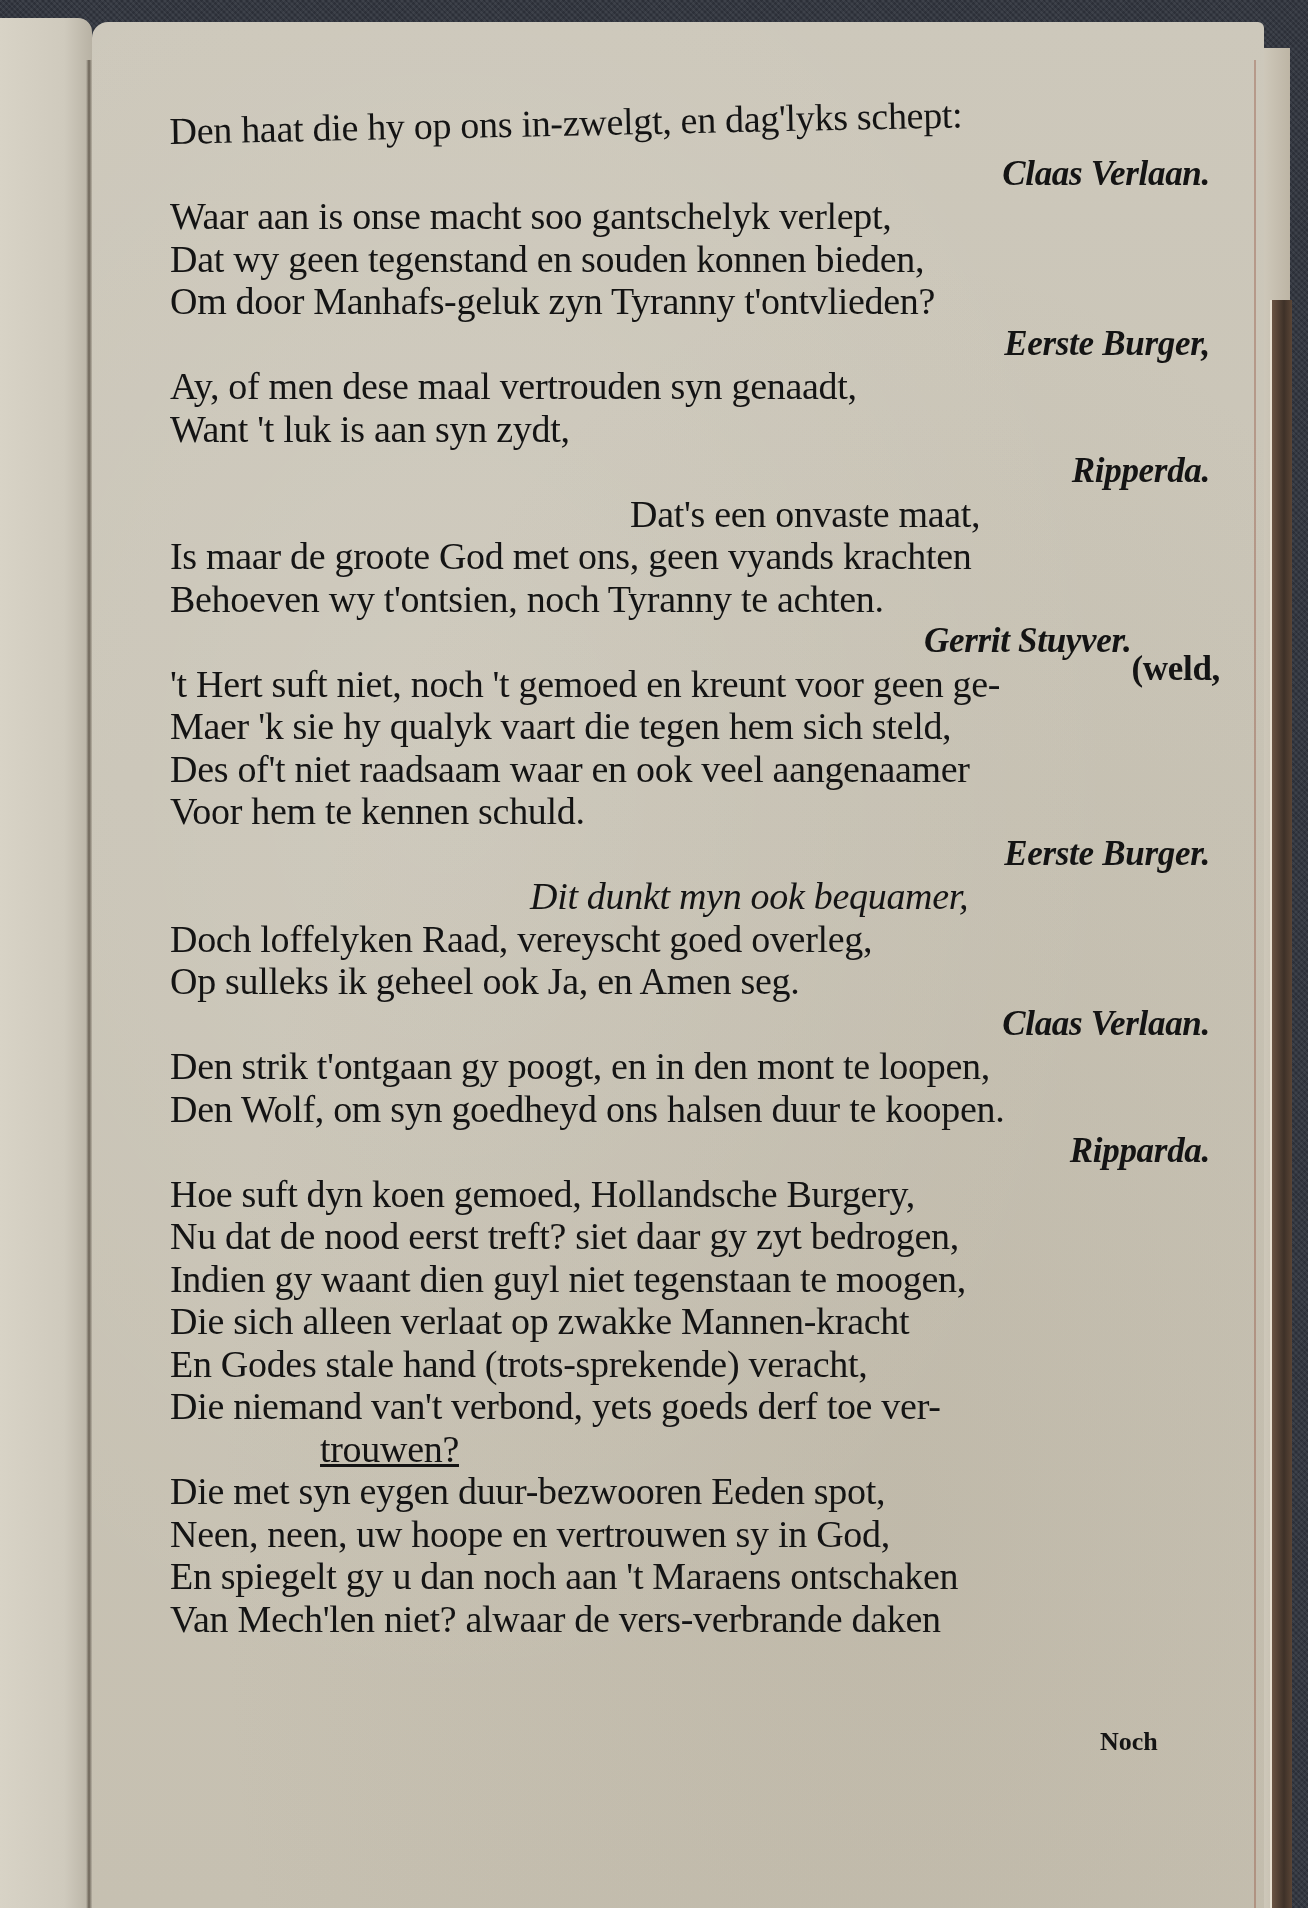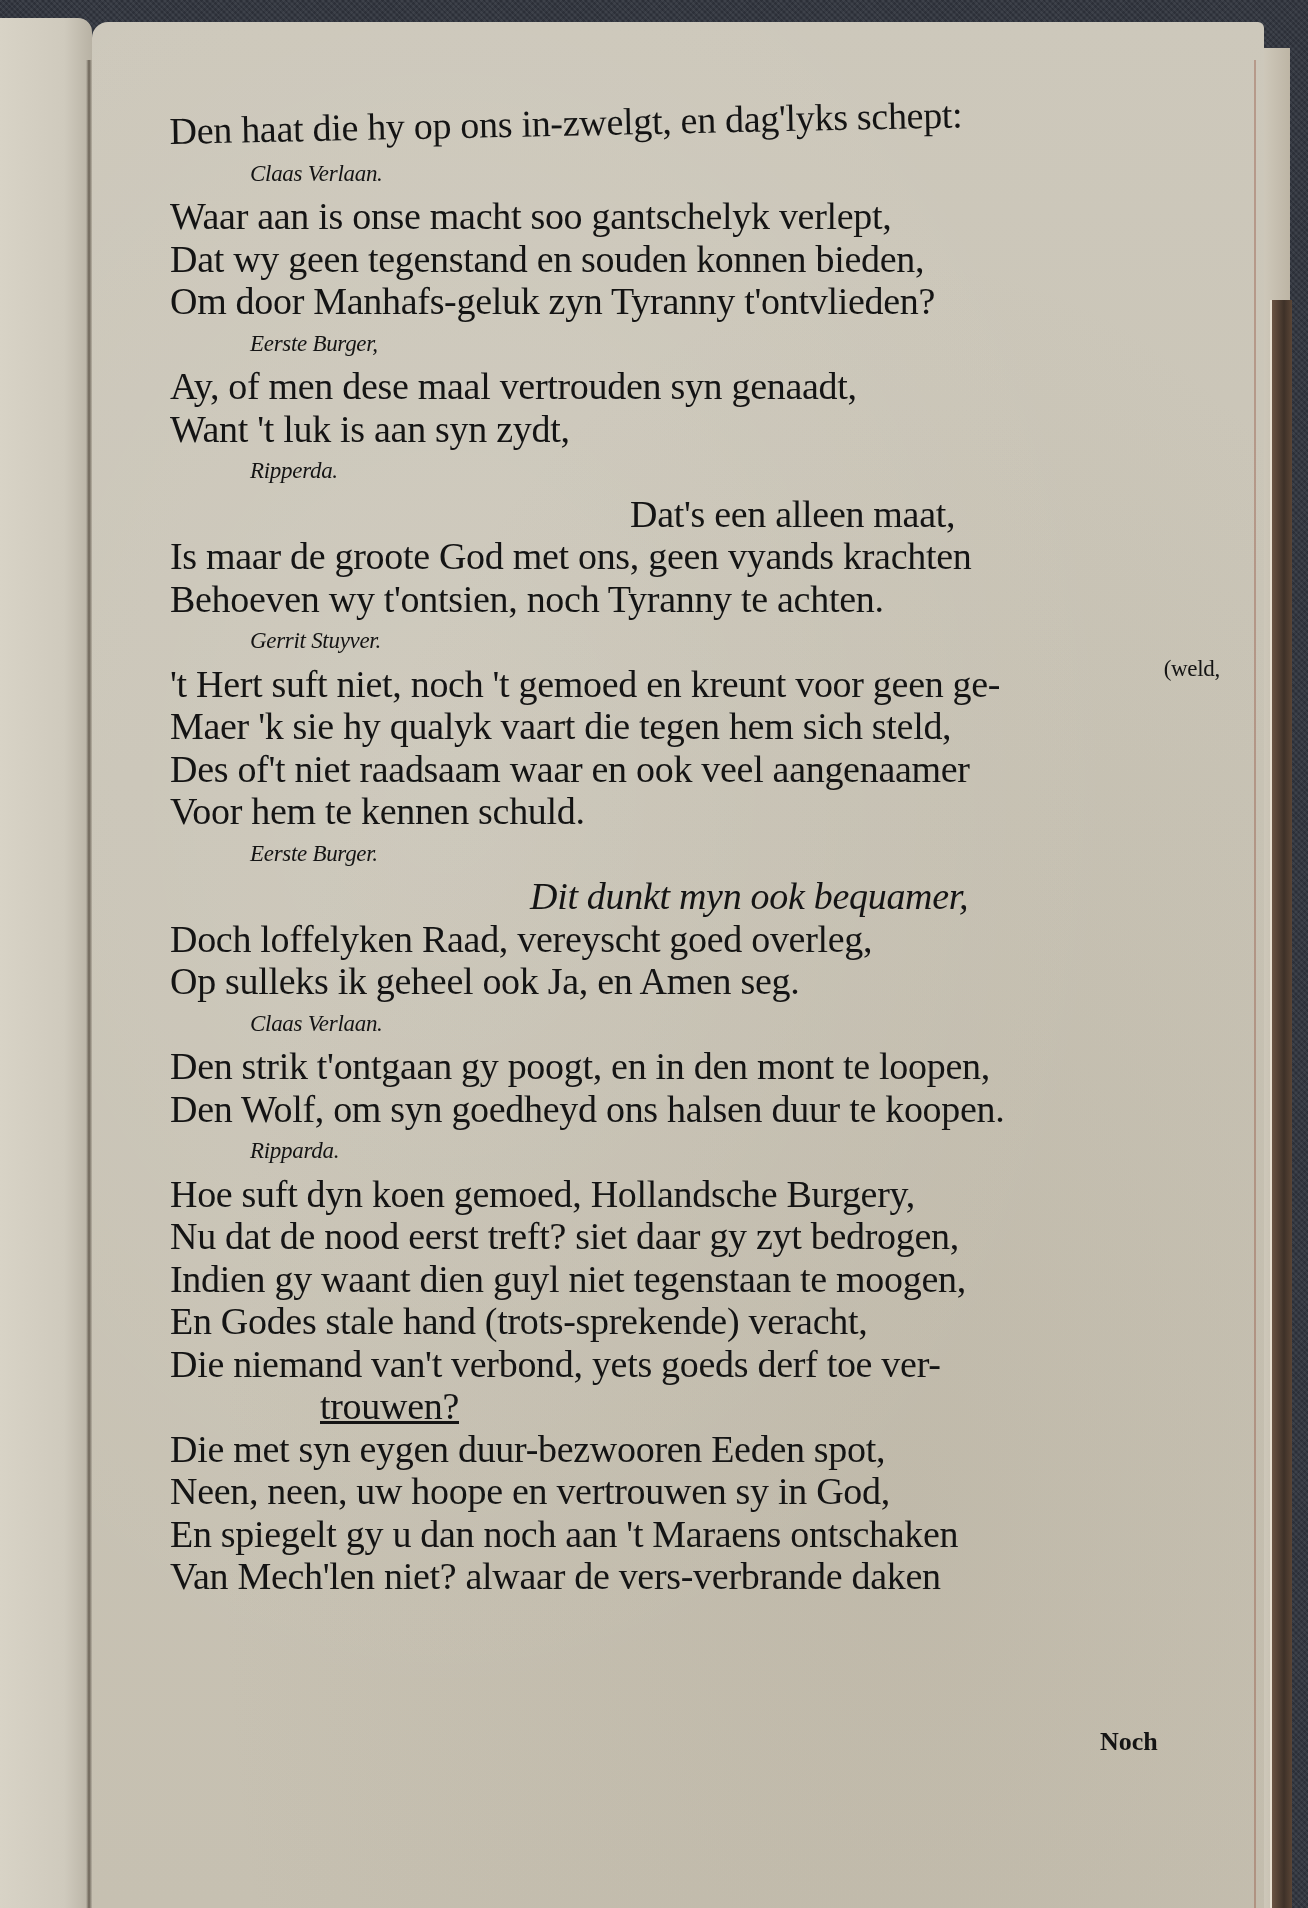--- a/index.html
+++ b/index.html
@@ -52,22 +52,23 @@
   }
   .text-block {
     position:absolute; left:170px; top:110px; width:1040px;
     color:#141414;
     font-size:38px;
     line-height:42.5px;
     letter-spacing:-0.3px;
   }
   .line { display:block; white-space:nowrap; }
   .speaker {
-    display:block; text-align:left; font-style:italic; font-size:23px;
+    display:block; text-align:right; font-style:italic; font-size:35px;
     padding-left:80px;
+    font-weight:bold;
   }
   .indent-right { padding-left:460px; }
   .indent-mid   { padding-left:360px;font-style:italic; }
   .indent-trouwen { padding-left:150px;text-decoration:underline; }
   .weld { float:right; margin-right:-10px; font-style:normal;margin-top:28px; }
   .catchword {
     position:absolute; left:1100px; top:1727px;
     font-size:26px; font-weight:bold; color:#141414;
   }
   .first-line { transform:rotate(-1.2deg); transform-origin:left bottom; }
@@ -87,39 +88,40 @@
 <div class="text-block" id="text-block">
     <span class="line first-line">Den haat die hy op ons in-zwelgt,  en dag'lyks schept:</span>
     <span class="speaker"><span>Claas Verlaan.</span></span>
     <span class="line">Waar aan is onse macht soo gantschelyk verlept,</span>
     <span class="line">Dat wy geen tegenstand en souden konnen bieden,</span>
     <span class="line">Om door Manhafs-geluk zyn Tyranny t'ontvlieden?</span>
     <span class="speaker"><span>Eerste Burger,</span></span>
     <span class="line">Ay,  of men dese maal vertrouden syn genaadt,</span>
     <span class="line">Want 't luk is aan syn zydt,</span>
     <span class="speaker"><span>Ripperda.</span></span>
-    <span class="line indent-right">Dat's een alleen maat,</span>
+    <span class="line indent-right">Dat's een onvaste maat,</span>
     <span class="line">Is maar de groote God met ons,  geen vyands krachten</span>
     <span class="line">Behoeven wy t'ontsien,  noch Tyranny te achten.</span>
     <span class="speaker"><span>Gerrit Stuyver.</span><span class="weld">(weld,</span></span>
     <span class="line">'t Hert suft niet, noch 't gemoed en kreunt voor geen ge-</span>
     <span class="line">Maer 'k sie hy qualyk vaart die tegen hem sich steld,</span>
     <span class="line">Des of't niet raadsaam waar en ook veel aangenaamer</span>
     <span class="line">Voor hem te kennen schuld.</span>
     <span class="speaker"><span>Eerste Burger.</span></span>
     <span class="line indent-mid">Dit dunkt myn ook bequamer,</span>
     <span class="line">Doch loffelyken Raad,  vereyscht goed overleg,</span>
     <span class="line">Op sulleks ik geheel ook Ja,  en Amen seg.</span>
     <span class="speaker"><span>Claas Verlaan.</span></span>
     <span class="line">Den strik t'ontgaan gy poogt, en in den mont te loopen,</span>
     <span class="line">Den Wolf, om syn goedheyd ons halsen duur te koopen.</span>
     <span class="speaker"><span>Ripparda.</span></span>
     <span class="line">Hoe suft dyn koen gemoed,  Hollandsche Burgery,</span>
     <span class="line">Nu dat de nood eerst treft?  siet daar gy zyt bedrogen,</span>
     <span class="line">Indien gy waant dien guyl niet tegenstaan te moogen,</span>
+    <span class="line">Die sich alleen verlaat op zwakke Mannen-kracht</span>
     <span class="line">En Godes stale hand  (trots-sprekende)  veracht,</span>
     <span class="line">Die niemand van't verbond,  yets goeds derf toe ver-</span>
     <span class="line indent-trouwen">trouwen?</span>
     <span class="line">Die met syn eygen  duur-bezwooren Eeden spot,</span>
     <span class="line">Neen,  neen,  uw hoope en vertrouwen sy in God,</span>
     <span class="line">En spiegelt gy u dan noch aan 't Maraens ontschaken</span>
     <span class="line">Van Mech'len niet?  alwaar de vers-verbrande daken</span>
   </div>
 
 <div class="catchword">Noch</div>

